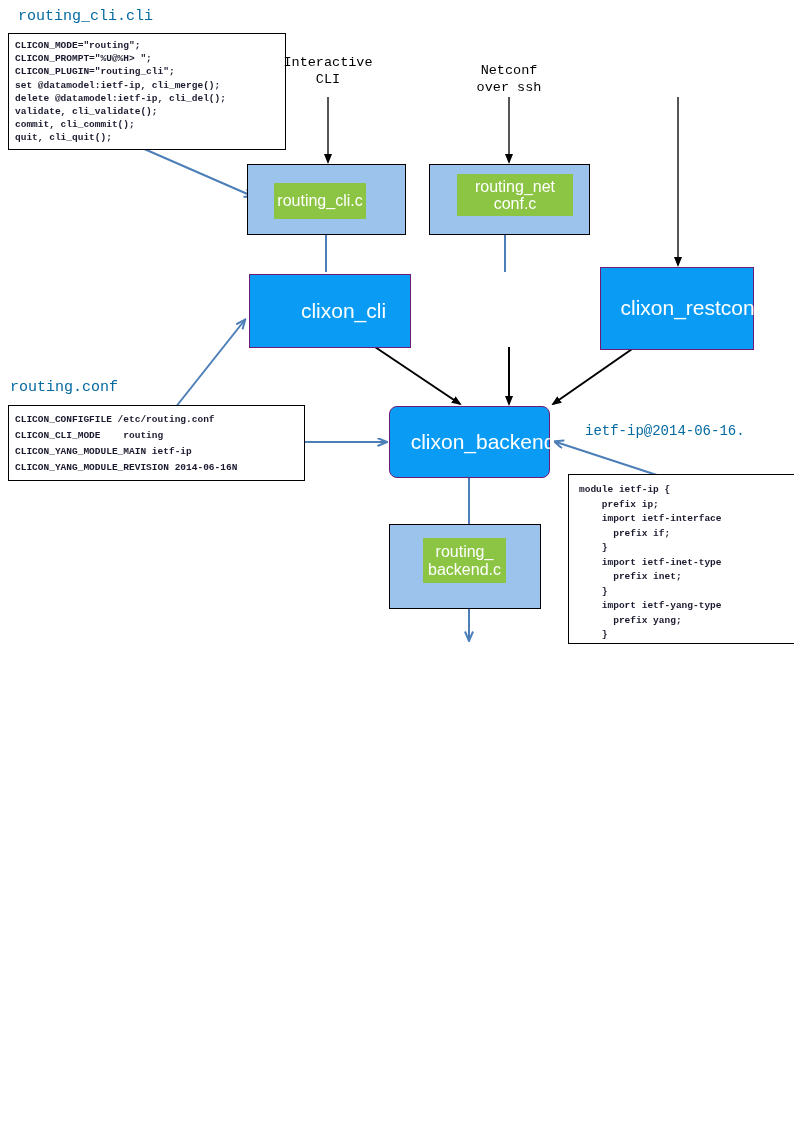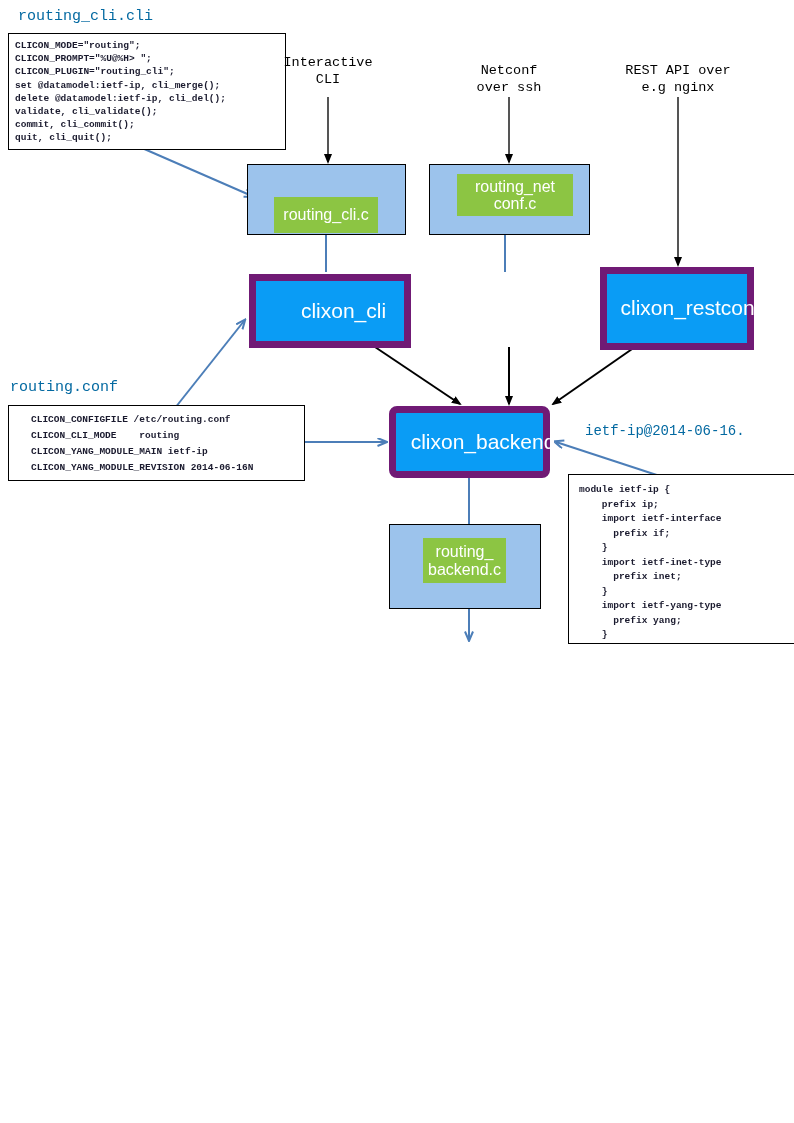--- a/index.html
+++ b/index.html
@@ -21,21 +21,21 @@
     position:absolute;font-family:"Liberation Mono",monospace;
     font-size:13.5px;color:#000000;white-space:pre;text-align:center;
     line-height:17px;
   }
 
   
   .box{position:absolute;box-sizing:border-box;display:flex;
        align-items:center;justify-content:center;text-align:center;
        color:#ffffff;line-height:1.08;}
   .box-plugin-holder{background:#9CC3EC;border:1px solid #000000;}
-  .box-proc{background:#0A9CF5;border:7px solid #701a75;font-size:21px;padding-left:27px;}
+  .box-proc{background:#0A9CF5;border:1px solid #701a75;font-size:21px;padding-left:27px;}
   .box-green{background:#8CC543;font-size:16px;}
   .box-green-big{background:#8CC543;font-size:21px;}
 
   
   #wires{position:absolute;left:0;top:0;width:794px;height:1123px;
          pointer-events:none;}
 </style>
 </head>
 <body>
 
@@ -82,21 +82,21 @@
 
   <div class="codebox" style="left:8px;top:33px;width:278px;height:117px;padding:5px 6px;font-size:9.5px;line-height:13.2px;">CLICON_MODE="routing";
 CLICON_PROMPT="%U@%H&gt; ";
 CLICON_PLUGIN="routing_cli";
 set @datamodel:ietf-ip, cli_merge();
 delete @datamodel:ietf-ip, cli_del();
 validate, cli_validate();
 commit, cli_commit();
 quit, cli_quit();</div>
 
-  <div class="codebox" style="left:8px;top:405px;width:297px;height:76px;padding:6px 22px;font-size:9.5px;line-height:16px;">CLICON_CONFIGFILE /etc/routing.conf
+  <div class="codebox" style="left:8px;top:405px;width:297px;height:76px;padding:6px 6px;font-size:9.5px;line-height:16px;">CLICON_CONFIGFILE /etc/routing.conf
 CLICON_CLI_MODE    routing
 CLICON_YANG_MODULE_MAIN ietf-ip
 CLICON_YANG_MODULE_REVISION 2014-06-16N</div>
 
   <div class="codebox" style="left:568px;top:474px;width:250px;height:170px;padding:8px 10px;font-size:9.5px;line-height:14.5px;">module ietf-ip {
     prefix ip;
     import ietf-interface
       prefix if;
     }
     import ietf-inet-type
@@ -105,25 +105,23 @@
     import ietf-yang-type
       prefix yang;
     }</div>
 
   <div class="plain-label" style="left:280px;top:54px;width:96px;">Interactive
 CLI</div>
 
   <div class="plain-label" style="left:461px;top:62px;width:96px;">Netconf
 over ssh</div>
 
-  <div class="plain-label" style="left:611px;top:62px;width:134px;">REST API over
-e.g nginx</div>
 
   <div class="box box-plugin-holder" style="left:247px;top:164px;width:159px;height:71px;">
-    <div class="box box-green" style="left:26px;top:32px;width:104px;height:36px;position:absolute;">routing_cli.c</div>
+    <div class="box box-green" style="left:26px;top:18px;width:92px;height:36px;position:absolute;">routing_cli.c</div>
   </div>
 
   <div class="box box-plugin-holder" style="left:429px;top:164px;width:161px;height:71px;">
     <div class="box box-green" style="left:27px;top:9px;width:116px;height:42px;position:absolute;white-space:pre;">routing_net
 conf.c</div>
   </div>
 
   <div class="box box-proc" style="left:249px;top:274px;width:162px;height:74px;">clixon_cli</div>
 
 

